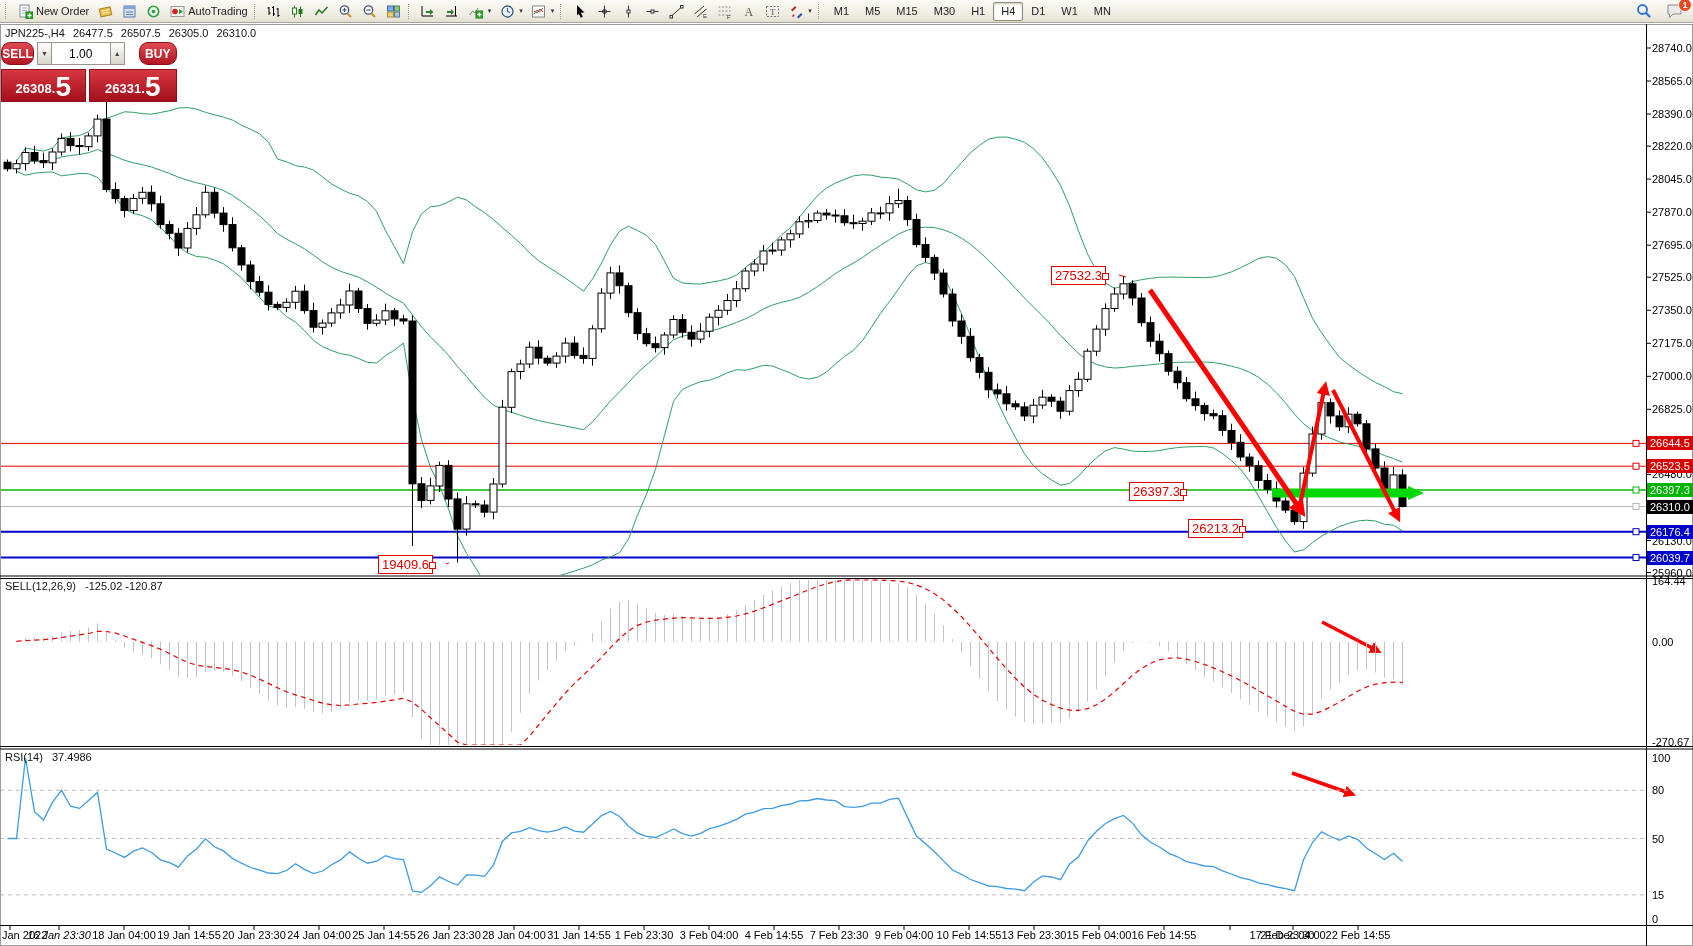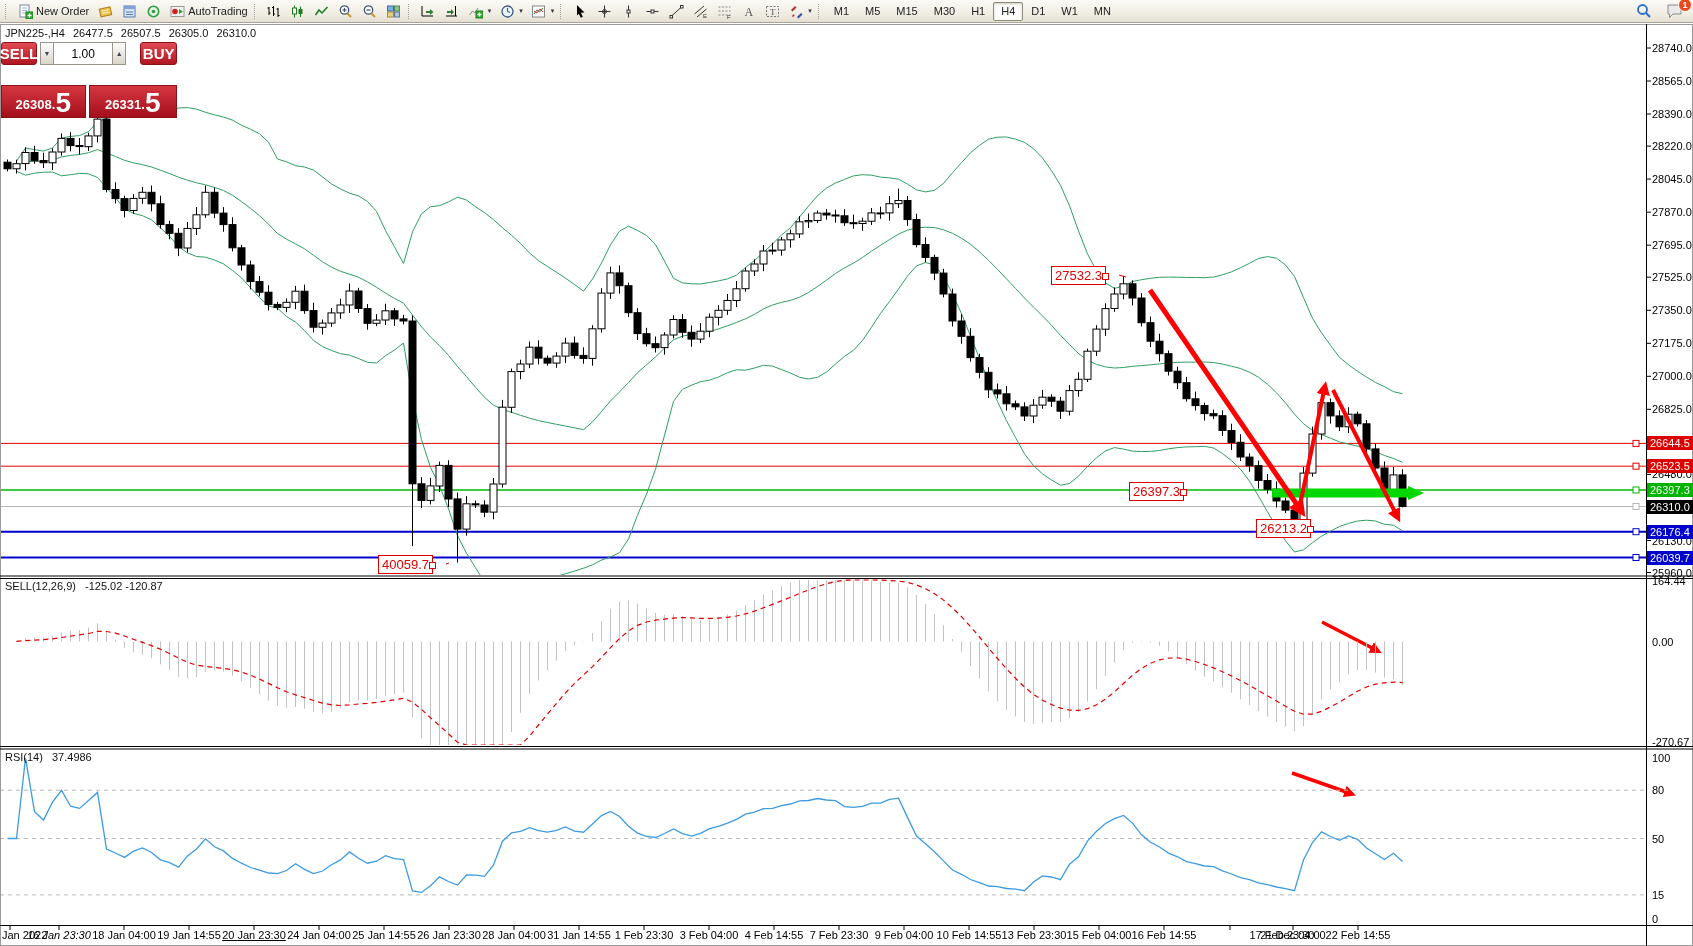--- a/index.html
+++ b/index.html
@@ -33,29 +33,29 @@
     background:#fff;border:1px solid #e00000}
   
   .ax-tick{position:absolute;left:1652px;width:44px;font-size:11px;color:#000;transform:translateY(-50%);z-index:4}
   .ax-badge{position:absolute;left:1647px;width:46px;height:14px;line-height:14px;font-size:11px;color:#fff;
     padding-left:3px;transform:translateY(-50%);z-index:5}
   .dt{position:absolute;top:929px;font-size:11px;color:#000;transform:translateX(-50%);z-index:4;white-space:nowrap}
   .dt.first{transform:none}
   
   #trade-panel{position:absolute;left:1px;top:42px;width:176px;z-index:20;font-family:"Liberation Sans",sans-serif}
   #tp-row1{display:flex;align-items:stretch;height:23px}
-  .tp-btn{background:linear-gradient(#e04a52,#b01722);border:1px solid #8c1019;border-radius:3px;color:#fff;
-    font-size:15px;font-weight:bold;display:flex;align-items:center;justify-content:center}
+  .tp-btn{background:linear-gradient(#e04a52,#b01722);border:1px solid #8c1019;border-radius:9px;color:#fff;
+    font-size:12px;font-weight:bold;display:flex;align-items:center;justify-content:center}
   #sell-btn{width:34px}
   #buy-btn{width:40px;margin-left:14px}
   .spin{width:14px;background:linear-gradient(#fdfdfd,#d9d5c9);border:1px solid #9a958a;color:#445;
     font-size:7px;display:flex;align-items:center;justify-content:center}
   #vol-input{width:58px;border:1px solid #9a958a;border-left:none;border-right:none;text-align:center;
     font-size:12px;color:#000;padding:0;background:#fff}
-  #tp-row2{display:flex;margin-top:20px;height:33px}
+  #tp-row2{display:flex;margin-top:4px;height:33px}
   .bigpx{background:linear-gradient(#d63740,#a30f1c);border:1px solid #8c1019;color:#fff;display:flex;
     align-items:flex-end;justify-content:center;padding:0 2px 1px 2px}
   .bigpx .sm{font-size:13px;font-weight:bold;line-height:22px}
   .bigpx .lg{font-size:28px;font-weight:bold;line-height:26px}
   #px-sell{width:82px}
   #px-buy{width:86px;margin-left:3px}
   .panel-region{position:absolute;left:0;width:1646px;z-index:0}
 </style>
 </head>
 <body>
@@ -975,35 +975,35 @@
     <div class="ax-tick" style="top: 742px;">-270.67</div>
     <div class="ax-tick" style="top: 758px;">100</div>
     <div class="ax-tick" style="top: 790.2px;">80</div>
     <div class="ax-tick" style="top: 838.5px;">50</div>
     <div class="ax-tick" style="top: 894.9px;">15</div>
     <div class="ax-tick" style="top: 919px;">0</div>
     <div class="dt first" style="left: 2px;">Jan 2022</div>
     <div class="dt" style="left: 59px; font-style: italic;">16 Jan 23:30</div>
     <div class="dt" style="left: 124px;">18 Jan 04:00</div>
     <div class="dt" style="left: 189px;">19 Jan 14:55</div>
-    <div class="dt" style="left: 254px; text-decoration: underline;">20 Jan 23:30</div>
+    <div class="dt" style="left: 254px;">20 Jan 23:30</div>
     <div class="dt" style="left: 319px;">24 Jan 04:00</div>
     <div class="dt" style="left: 384px;">25 Jan 14:55</div>
     <div class="dt" style="left: 449px;">26 Jan 23:30</div>
     <div class="dt" style="left: 514px;">28 Jan 04:00</div>
     <div class="dt" style="left: 579px;">31 Jan 14:55</div>
     <div class="dt" style="left: 644px;">1 Feb 23:30</div>
     <div class="dt" style="left: 709px;">3 Feb 04:00</div>
     <div class="dt" style="left: 774px; text-align: center;">4 Feb 14:55</div>
     <div class="dt" style="left: 839px;">7 Feb 23:30</div>
     <div class="dt" style="left: 904px;">9 Feb 04:00</div>
     <div class="dt" style="left: 969px;">10 Feb 14:55</div>
     <div class="dt" style="left: 1034px;">13 Feb 23:30</div>
     <div class="dt" style="left: 1099px;">15 Feb 04:00</div>
     <div class="dt" style="left: 1164px;">16 Feb 14:55</div>
     <div class="dt" style="left: 1282px;">17 Feb 23:30</div>
     <div class="dt" style="left: 1293px;">21 Dec 04:00</div>
     <div class="dt" style="left: 1358px;">22 Feb 14:55</div>
     <div class="plabel" style="left: 1051px; top: 266px;">27532.3</div>
     <div class="plabel" style="left: 1129px; top: 482px;">26397.3</div>
-    <div class="plabel" style="left: 1256px; top: 519px;">26213.2</div>
-    <div class="plabel" style="left: 378px; top: 555px;">40059.7</div>
+    <div class="plabel" style="left: 1188px; top: 519px;">26213.2</div>
+    <div class="plabel" style="left: 378px; top: 555px;">19409.6</div>
   </div>
 
 </body></html>

